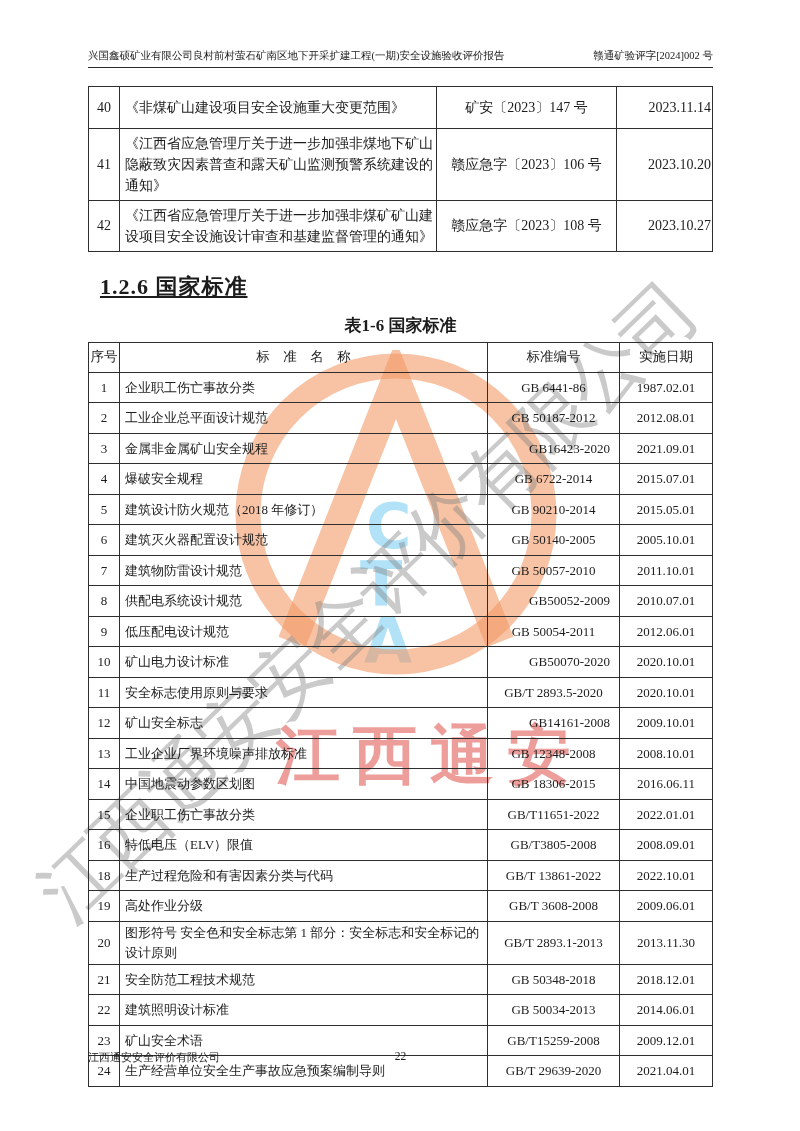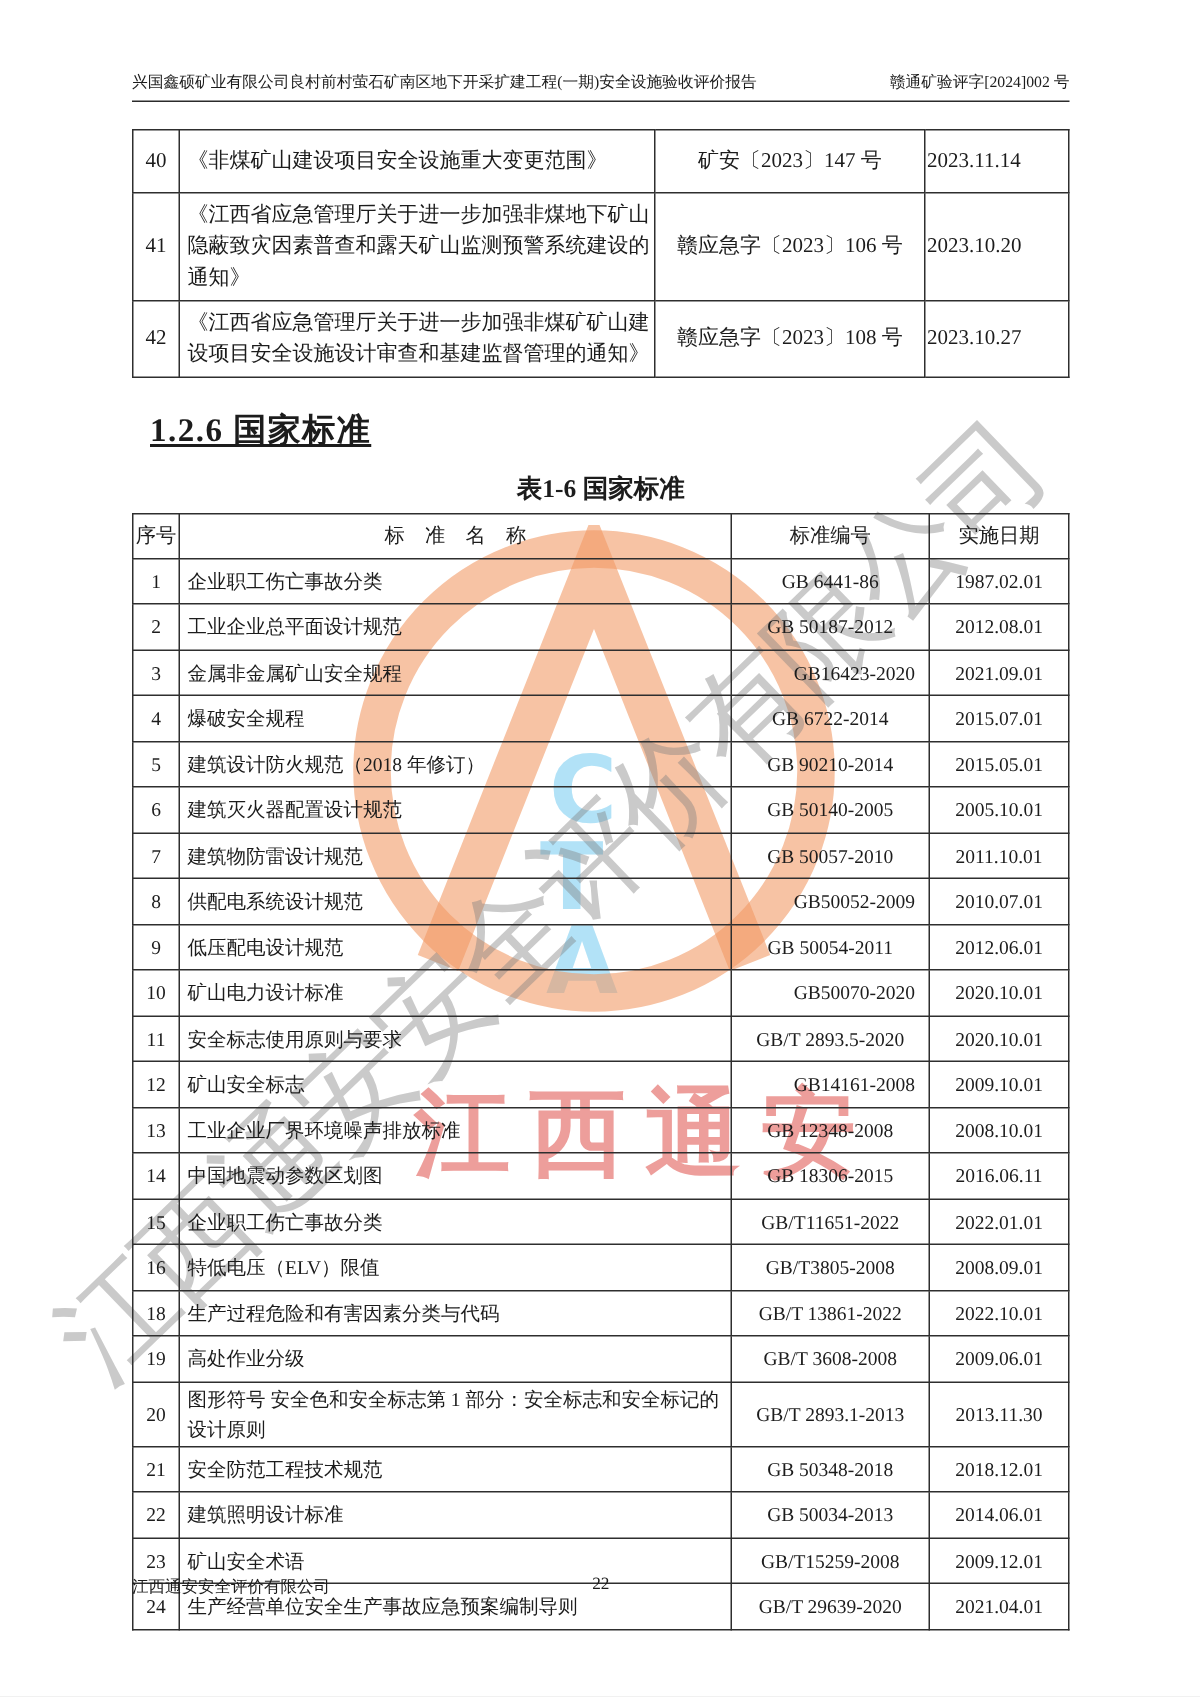--- a/index.html
+++ b/index.html
@@ -48,21 +48,21 @@
     border-bottom:1.3px solid #2b2b2b;
   }
   table{border-collapse:collapse;table-layout:fixed;width:625px;}
   td,th{border:1px solid #2e2e2e;vertical-align:middle;overflow:hidden;}
   
   .cont-table{margin-top:18px;}
   .cont-table td{font-size:14px;line-height:21px;}
   .cont-table td.c-no{text-align:center;}
   .cont-table td.c-name{padding:4px 2px 4px 5px;}
   .cont-table td.c-code{text-align:center;white-space:nowrap;}
-  .cont-table td.c-date{text-align:left;}
+  .cont-table td.c-date{text-align:right;}
   .cont-table tr.r-single{height:42px;}
   
   .sec-heading{
     margin:20px 0 0 12px;
     font-size:22px;font-weight:bold;
     letter-spacing:1px;
     text-decoration:underline;
   }
   .tbl-title{
     margin:12px 0 5px 0;

